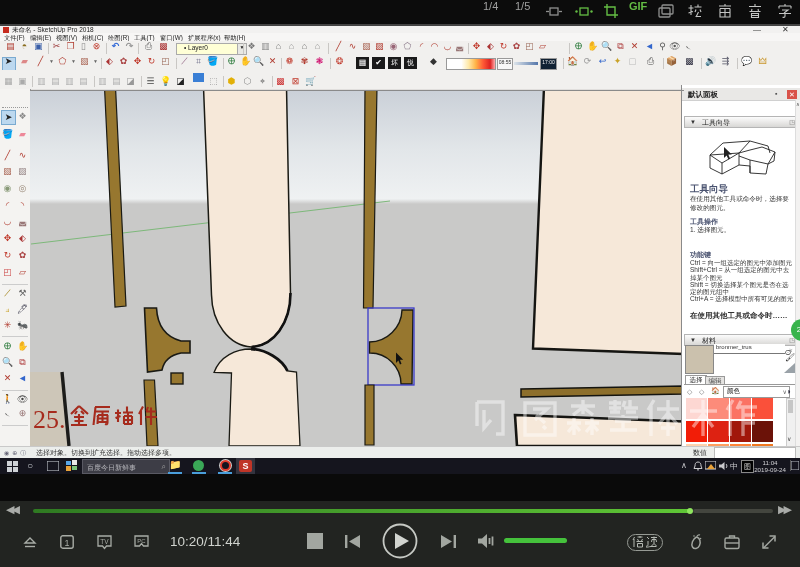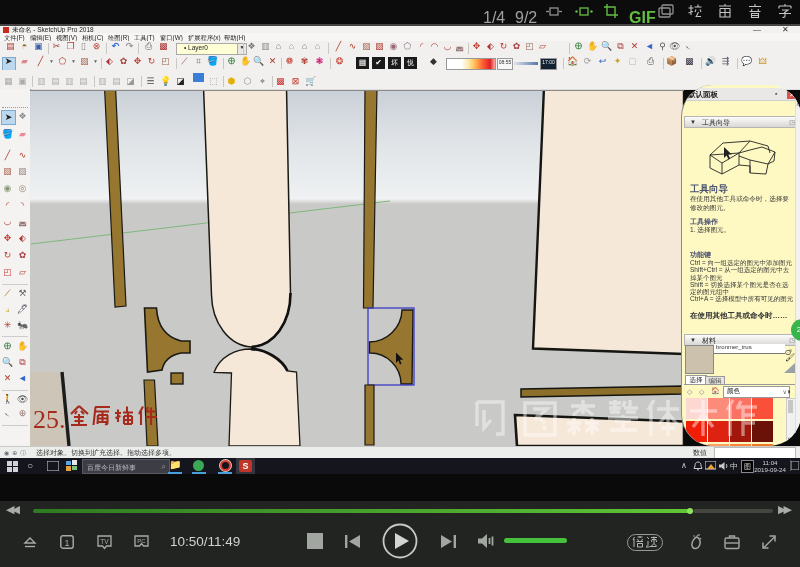--- a/index.html
+++ b/index.html
@@ -1,19 +1,19 @@
 <!DOCTYPE html>
 <html><head><meta charset="utf-8">
 <style>
 html,body{margin:0;padding:0;background:#000;}
 #root{position:relative;width:800px;height:567px;overflow:hidden;font-family:"Liberation Sans",sans-serif;background:#0b0b0b;}
 .abs{position:absolute;}
 
 #topbar{left:0;top:0;width:800px;height:24px;background:#0c0c0c;}
-#topbar .it{position:absolute;top:9px;font-size:16px;color:#9fa09f;}
+#topbar .it{position:absolute;top:0;font-size:11px;color:#9fa09f;}
 .grn{color:#64bd44 !important;}
 
 #titlebar{left:0;top:24px;width:800px;height:9px;background:#f2f1f0;border-top:2px solid #434343;}
 #titlebar span{position:absolute;left:12px;top:0px;font-size:6.5px;color:#222;}
 #menubar{left:0;top:33px;width:800px;height:8px;background:#f7f6f5;font-size:6.3px;color:#222;}
 #menubar span{position:absolute;top:1px;}
 #tb3 .ic{top:6px;}
 #tb3 .sep{top:6px;}
 .tb{left:0;width:800px;background:#f1f0ee;border-bottom:1px solid #e0dedc;}
 .ic{position:absolute;font-size:9px;line-height:11px;width:11px;text-align:center;color:#555;}
@@ -27,21 +27,21 @@
 #taskbar{left:0;top:458px;width:800px;height:16px;background:#15151e;}
 
 #blackgap{left:0;top:474px;width:800px;height:27px;background:#0a0a0a;}
 #controls{left:0;top:501px;width:800px;height:66px;background:#222421;}
 </style></head>
 <body>
 <div id="root">
 
 <div id="topbar" class="abs">
   <span class="it" style="left:483px;">1/4</span>
-  <span class="it" style="left:515px;">9/2</span>
+  <span class="it" style="left:515px;">1/5</span>
   <svg class="abs" style="left:546px;top:5px;" width="16" height="13">
         <g stroke="#8f908f" fill="none" stroke-width="1.3">
           <rect x="4" y="3" width="8" height="7"></rect>
           <line x1="0" y1="6.5" x2="3" y2="6.5"></line>
           <line x1="13" y1="6.5" x2="16" y2="6.5"></line>
         </g>
       </svg>
   <svg class="abs" style="left:575px;top:5px;" width="18" height="13">
         <g stroke="#64bd44" fill="none" stroke-width="1.3">
           <rect x="5" y="3" width="8" height="7"></rect>
@@ -373,21 +373,21 @@
         </g>
   <g transform="translate(213,4)">
           <path d="M17,0 V36 M4,11 H31 M17,14 L7,27 M17,14 L27,27"></path>
         </g>
   <g transform="translate(252,4)">
           <path d="M8,0 L2,10 M5,6 V36 M16,1 L12,9 M13,7 H32 M18,7 V36 M18,15 H30 M18,23 H30"></path>
         </g>
 </g>
 </svg>
 
-<div id="rpanel" class="abs" style="left:681px;top:85px;width:119px;height:361px;background:#fef9c3;border-left:1px solid #8a8a8a;overflow:hidden;border-radius:32px;">
+<div id="rpanel" class="abs" style="left:681px;top:85px;width:119px;height:361px;background:#ffffff;border-left:1px solid #8a8a8a;overflow:hidden;">
 
   <div class="abs" style="left:0;top:3px;width:119px;height:12px;background:#e9e8e6;border-bottom:1px solid #d0d0d0;">
     <span class="abs" style="left:6px;top:2px;font-size:7.5px;color:#222;font-weight:bold;">默认面板</span>
     <span class="abs" style="left:93px;top:2px;font-size:7px;color:#555;">▪</span>
     <span class="abs" style="left:105px;top:2px;width:10px;height:9px;background:#d9534a;color:#fff;font-size:7px;text-align:center;line-height:9px;">✕</span>
   </div>
 
   <div class="abs" style="left:2px;top:31px;width:112px;height:10px;background:linear-gradient(#fcfcfc,#d8d7d5);border:1px solid #b5b5b5;">
     <span class="abs" style="left:5px;top:2px;font-size:6px;color:#333;">▼</span>
     <span class="abs" style="left:17px;top:1px;font-size:7px;color:#222;">工具向导</span>
@@ -549,21 +549,21 @@
   <svg class="abs" style="left:97px;top:34px;" width="15" height="15">
         <path d="M1 1 H14 V11 H9.5 L7.5 13.5 L5.5 11 H1 Z" fill="none" stroke="#a8aca6" stroke-width="1.3"></path>
         <text x="7.5" y="8.5" font-size="6.5" fill="#a8aca6" text-anchor="middle" font-family="Liberation Sans">TV</text>
       </svg>
 
   <svg class="abs" style="left:134px;top:34px;" width="15" height="15">
         <path d="M1 1 H14 V11 H9.5 L7.5 8.5 L5.5 11 H1 Z" fill="none" stroke="#a8aca6" stroke-width="1.3"></path>
         <text x="7.5" y="8" font-size="6" fill="#a8aca6" text-anchor="middle" font-family="Liberation Sans">PC</text>
       </svg>
 
-  <span class="abs" style="left:170px;top:33px;color:#cfd2cd;font-size:13.5px;">10:50/11:49</span>
+  <span class="abs" style="left:170px;top:33px;color:#cfd2cd;font-size:13.5px;">10:20/11:44</span>
 
   <div class="abs" style="left:307px;top:532px;"></div>
   <div class="abs" style="left:307px;top:32px;width:16px;height:16px;background:#a2a6a0;"></div>
 
   <svg class="abs" style="left:344px;top:32px;" width="17" height="17">
         <g fill="#a2a6a0">
           <rect x="1" y="2" width="2.4" height="13"></rect>
           <path d="M16 2 L16 15 L5 8.5 Z"></path>
         </g>
       </svg>

